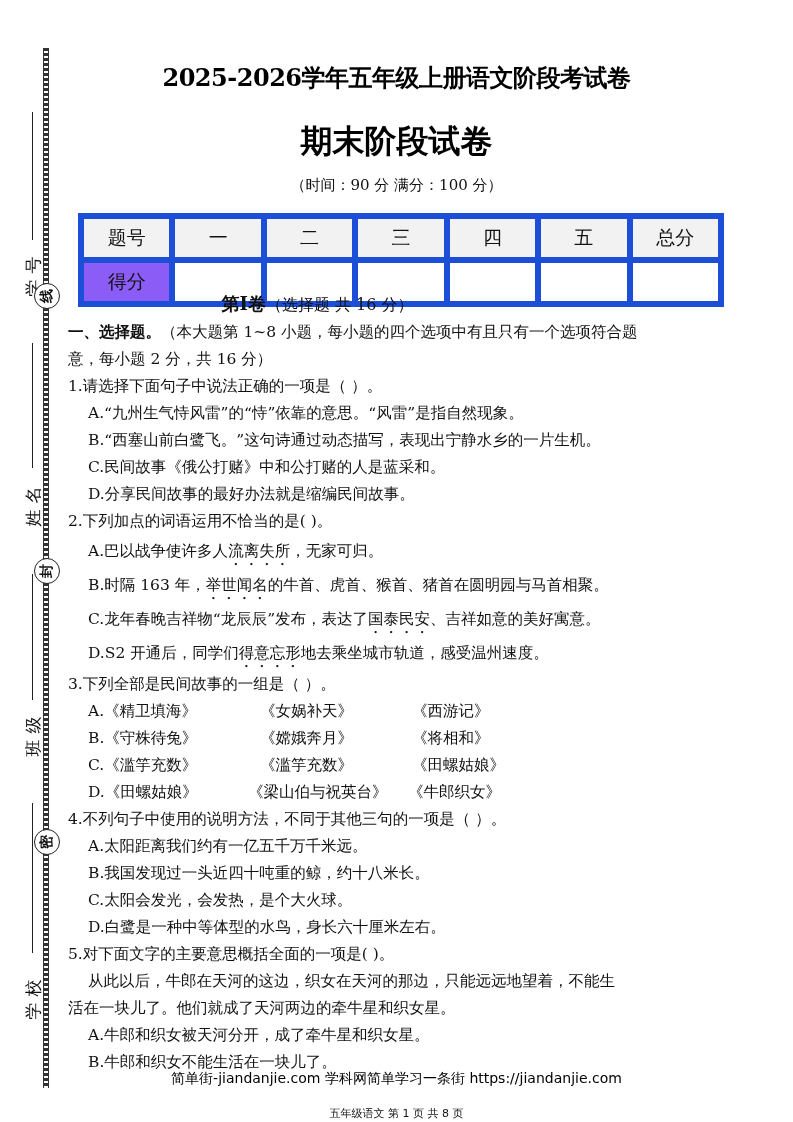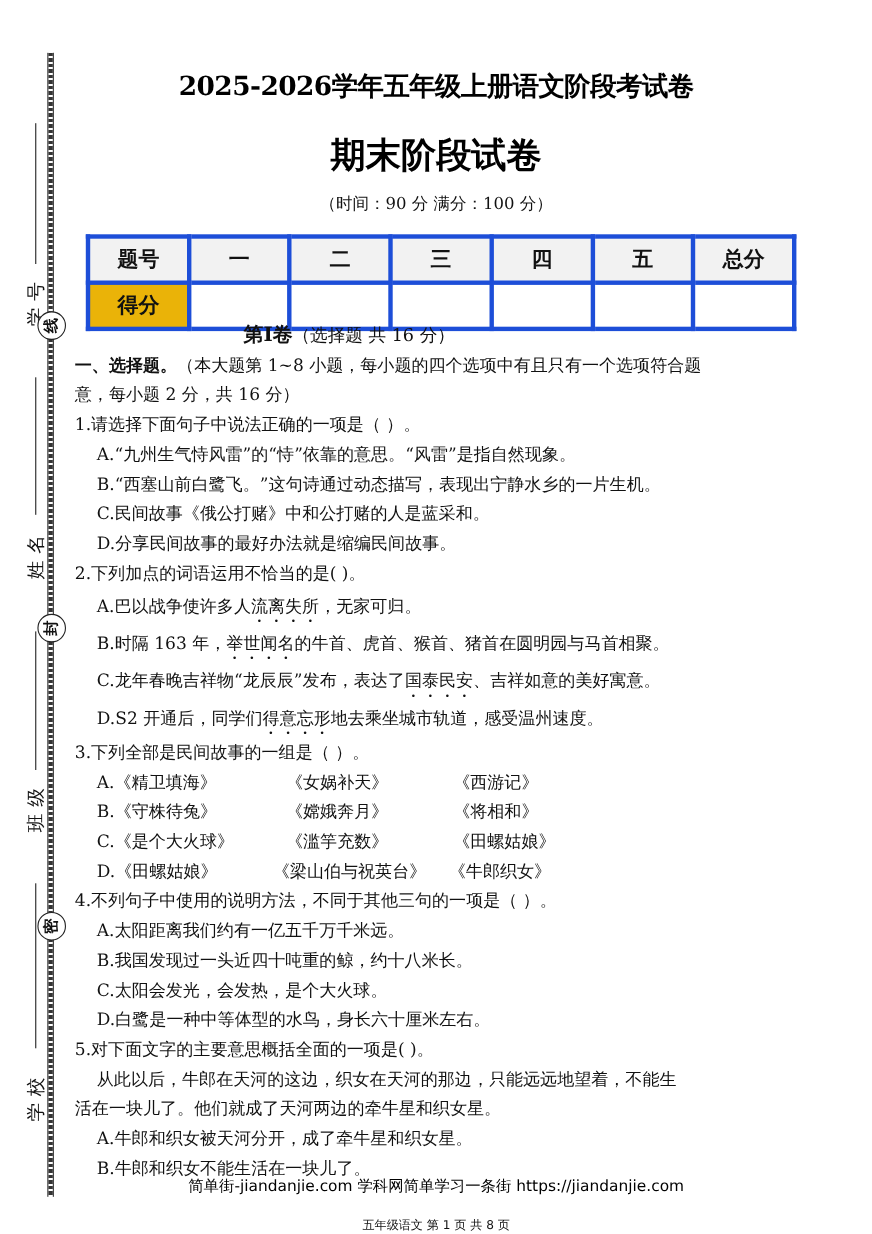--- a/index.html
+++ b/index.html
@@ -14,23 +14,23 @@
   .side-label { position:absolute; left:10px; font-size:17px; transform:rotate(-90deg);
           transform-origin:center; letter-spacing:6px; white-space:nowrap; }
   .side-rule { position:absolute; left:32px; width:1px; background:#222; }
   .title { position:absolute; left:0; width:793px; text-align:center; font-weight:bold;
            font-family:"DejaVu Serif",serif; color:#000; }
   .title1 { top:62px; font-size:24px; letter-spacing:-0.5px; }
   .title2 { top:120px; font-size:32px; }
   .subtitle { position:absolute; top:176px; left:0; width:793px; text-align:center; font-size:15px; }
   table.score { position:absolute; left:78px; top:213px; width:646px; border-collapse:collapse;
           border:3px solid #000; }
-  table.score td { border:4px solid #1d4ed8; height:36px; text-align:center; font-size:19px; font-weight:bold; width:14.28%; }
+  table.score td { border:6px solid #1d4ed8; height:36px; text-align:center; font-size:19px; font-weight:normal; width:14.28%; }
   table.score tr.hdr td { background:#f2f2f2; }
-  table.score td.rowhead { background:#eab308; }
+  table.score td.rowhead { background:#8b5cf6; }
   .section-title { position:absolute; top:292px; left:0; width:635px; text-align:center; font-size:16px; }
   .section-title b { font-size:18px; }
   .content { position:absolute; left:68px; top:318px; width:660px; font-size:15.5px; line-height:27px; }
   .line { white-space:nowrap; }
   .indent { padding-left:20px; }
   .para { text-indent:20px; }
   .dot { text-emphasis:dot; -webkit-text-emphasis:dot; text-emphasis-position:under; -webkit-text-emphasis-position:under; }
   .opts span { display:inline-block; }
   .c1 { width:172px; } .c2 { width:152px; }
   .watermark { position:absolute; top:1070px; left:0; width:793px; text-align:center;
@@ -98,21 +98,21 @@
 
   <div class="line">2.下列加点的词语运用不恰当的是(        )。</div>
   <div class="line indent" style="line-height:33px"><span>A.巴以战争使许多人</span><span class="dot">流离失所</span><span>，无家可归。</span></div>
   <div class="line indent" style="line-height:33px"><span>B.时隔 163 年，</span><span class="dot">举世闻名</span><span>的牛首、虎首、猴首、猪首在圆明园与马首相聚。</span></div>
   <div class="line indent" style="line-height:33px"><span>C.龙年春晚吉祥物“龙辰辰”发布，表达了</span><span class="dot">国泰民安</span><span>、吉祥如意的美好寓意。</span></div>
   <div class="line indent" style="line-height:33px"><span>D.S2 开通后，同学们</span><span class="dot">得意忘形</span><span>地去乘坐城市轨道，感受温州速度。</span></div>
 
   <div class="line">3.下列全部是民间故事的一组是（        ）。</div>
   <div class="line indent opts"><span class="c1">A.《精卫填海》</span><span class="c2">《女娲补天》</span><span>《西游记》</span></div>
   <div class="line indent opts"><span class="c1">B.《守株待兔》</span><span class="c2">《嫦娥奔月》</span><span>《将相和》</span></div>
-  <div class="line indent opts"><span class="c1">C.《是个大火球》</span><span class="c2">《滥竽充数》</span><span>《田螺姑娘》</span></div>
+  <div class="line indent opts"><span class="c1">C.《滥竽充数》</span><span class="c2">《滥竽充数》</span><span>《田螺姑娘》</span></div>
   <div class="line indent opts"><span class="c1" style="width:160px">D.《田螺姑娘》</span><span class="c2" style="width:160px">《梁山伯与祝英台》</span><span>《牛郎织女》</span></div>
 
   <div class="line">4.不列句子中使用的说明方法，不同于其他三句的一项是（       ）。</div>
   <div class="line indent">A.太阳距离我们约有一亿五千万千米远。</div>
   <div class="line indent">B.我国发现过一头近四十吨重的鲸，约十八米长。</div>
   <div class="line indent">C.太阳会发光，会发热，是个大火球。</div>
   <div class="line indent">D.白鹭是一种中等体型的水鸟，身长六十厘米左右。</div>
 
   <div class="line">5.对下面文字的主要意思概括全面的一项是(        )。</div>
   <div class="line para">从此以后，牛郎在天河的这边，织女在天河的那边，只能远远地望着，不能生</div>

